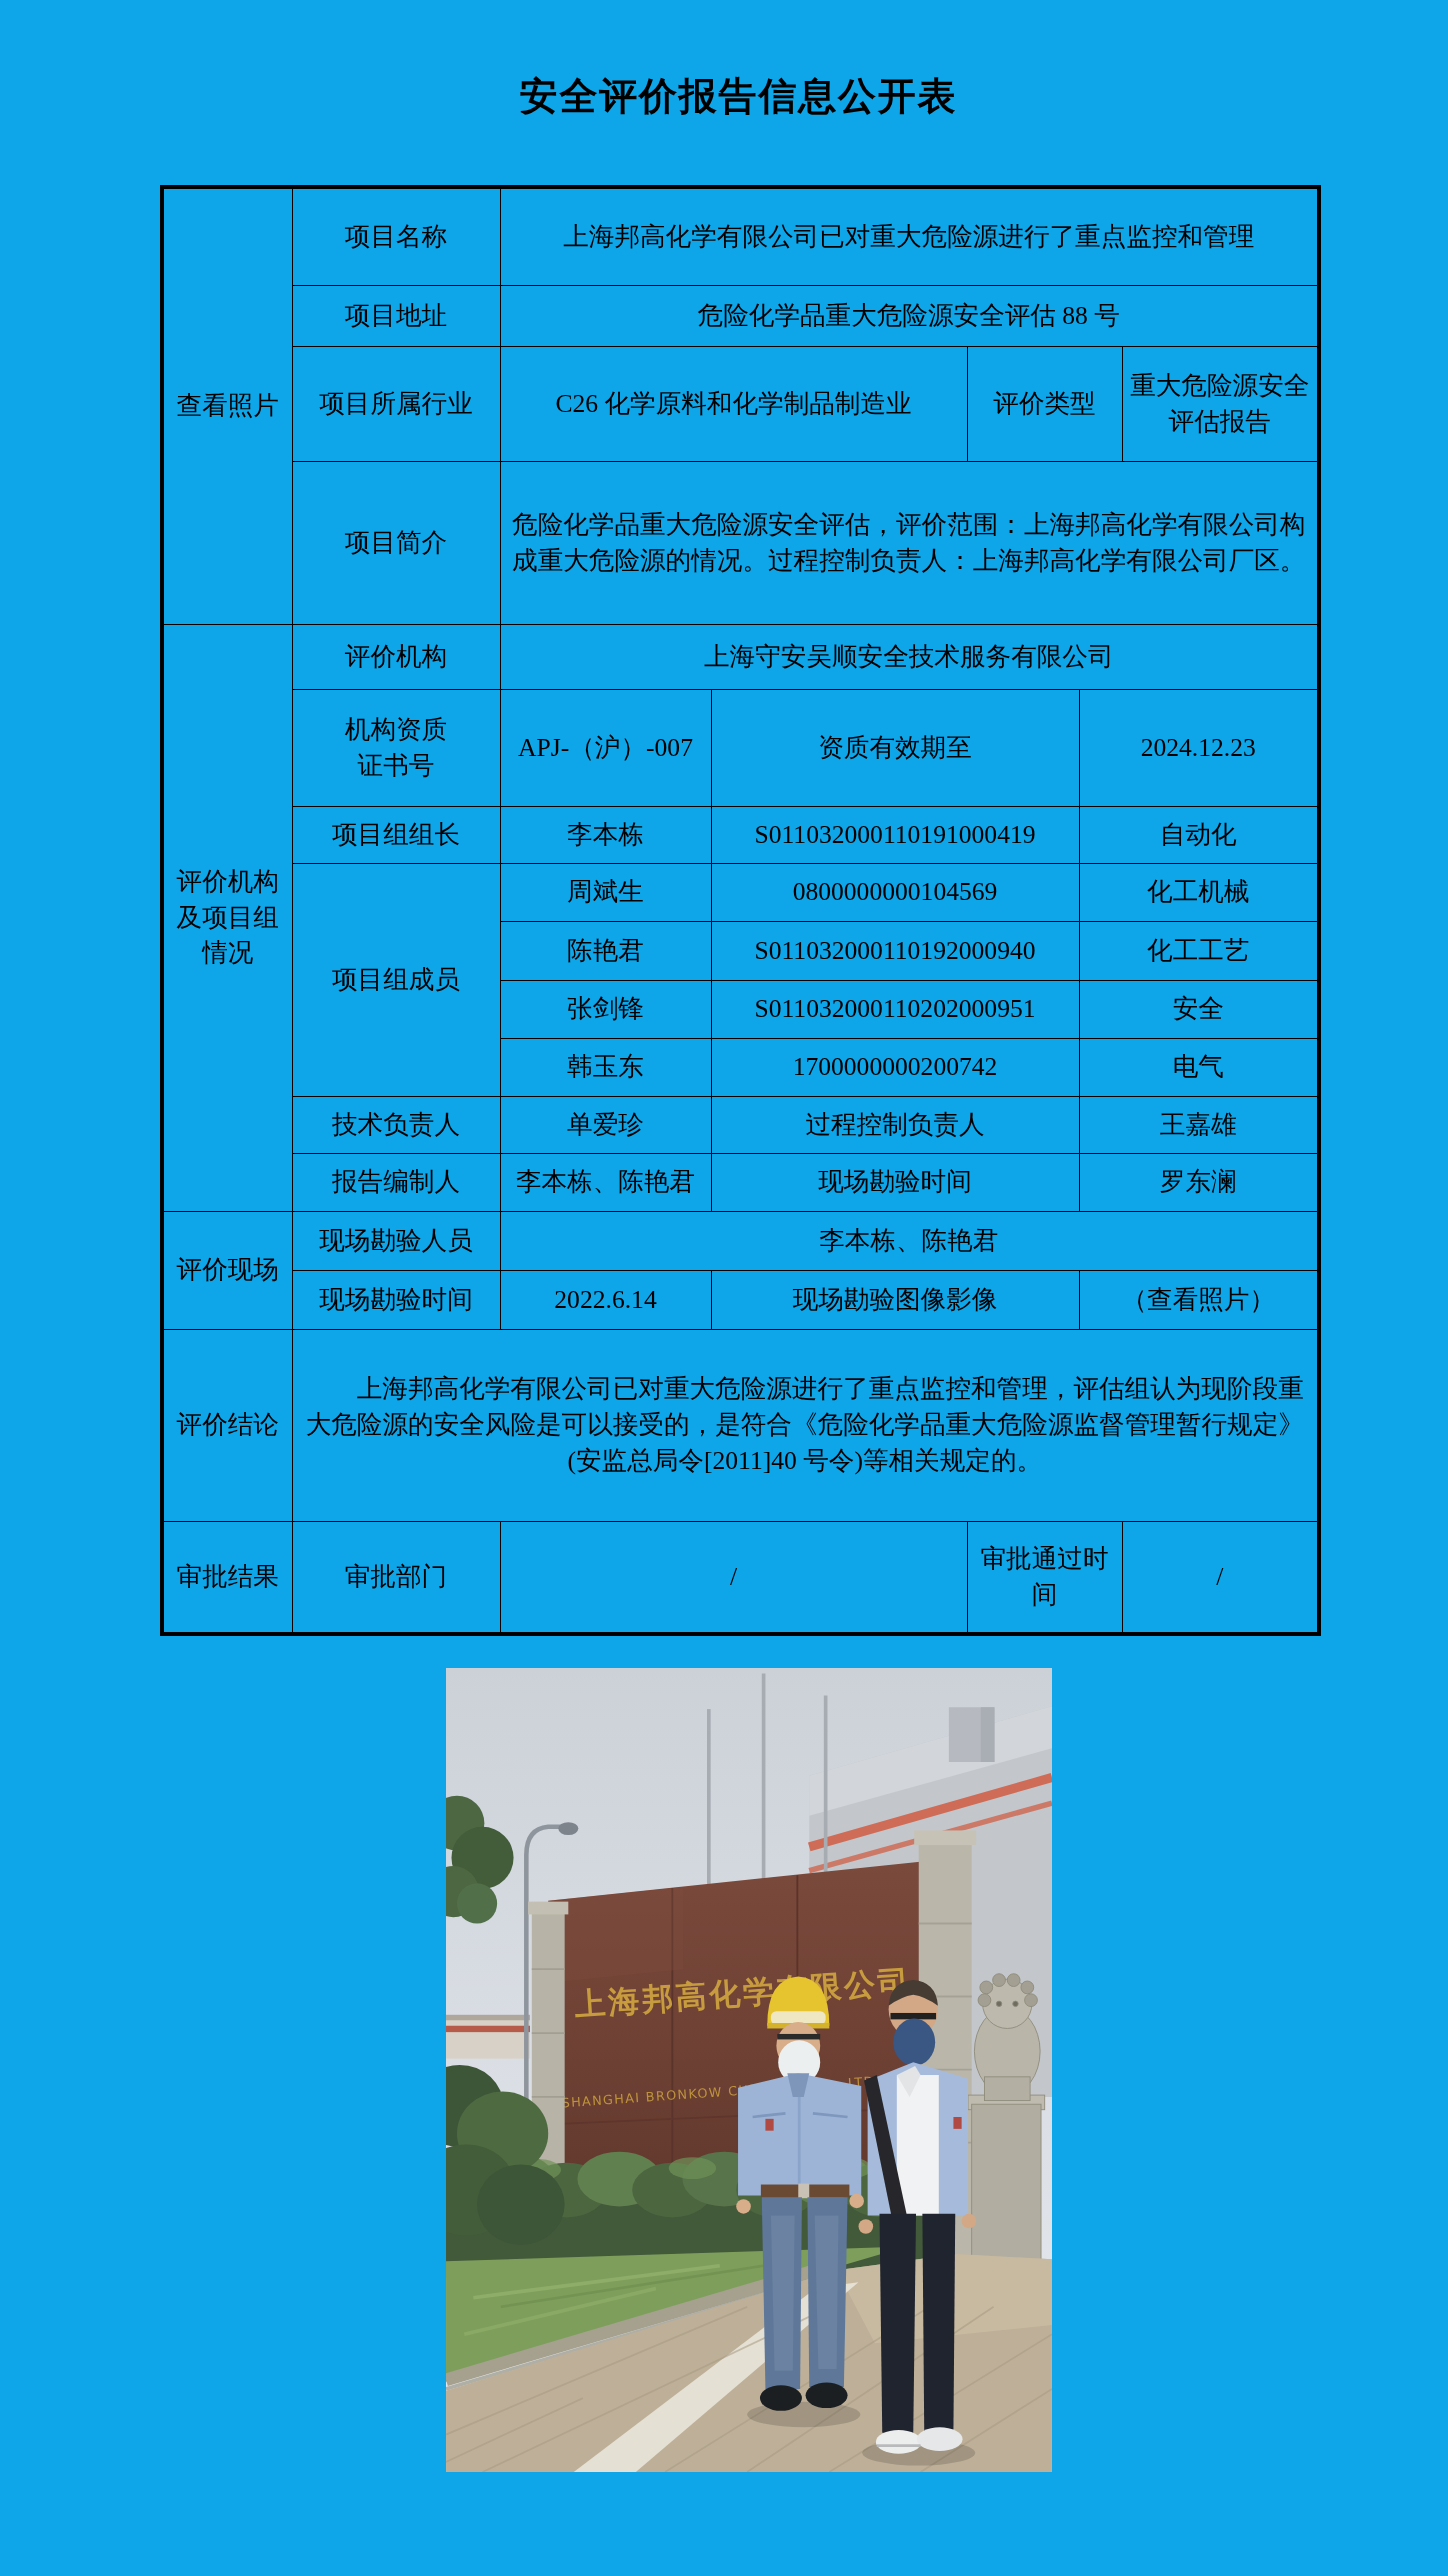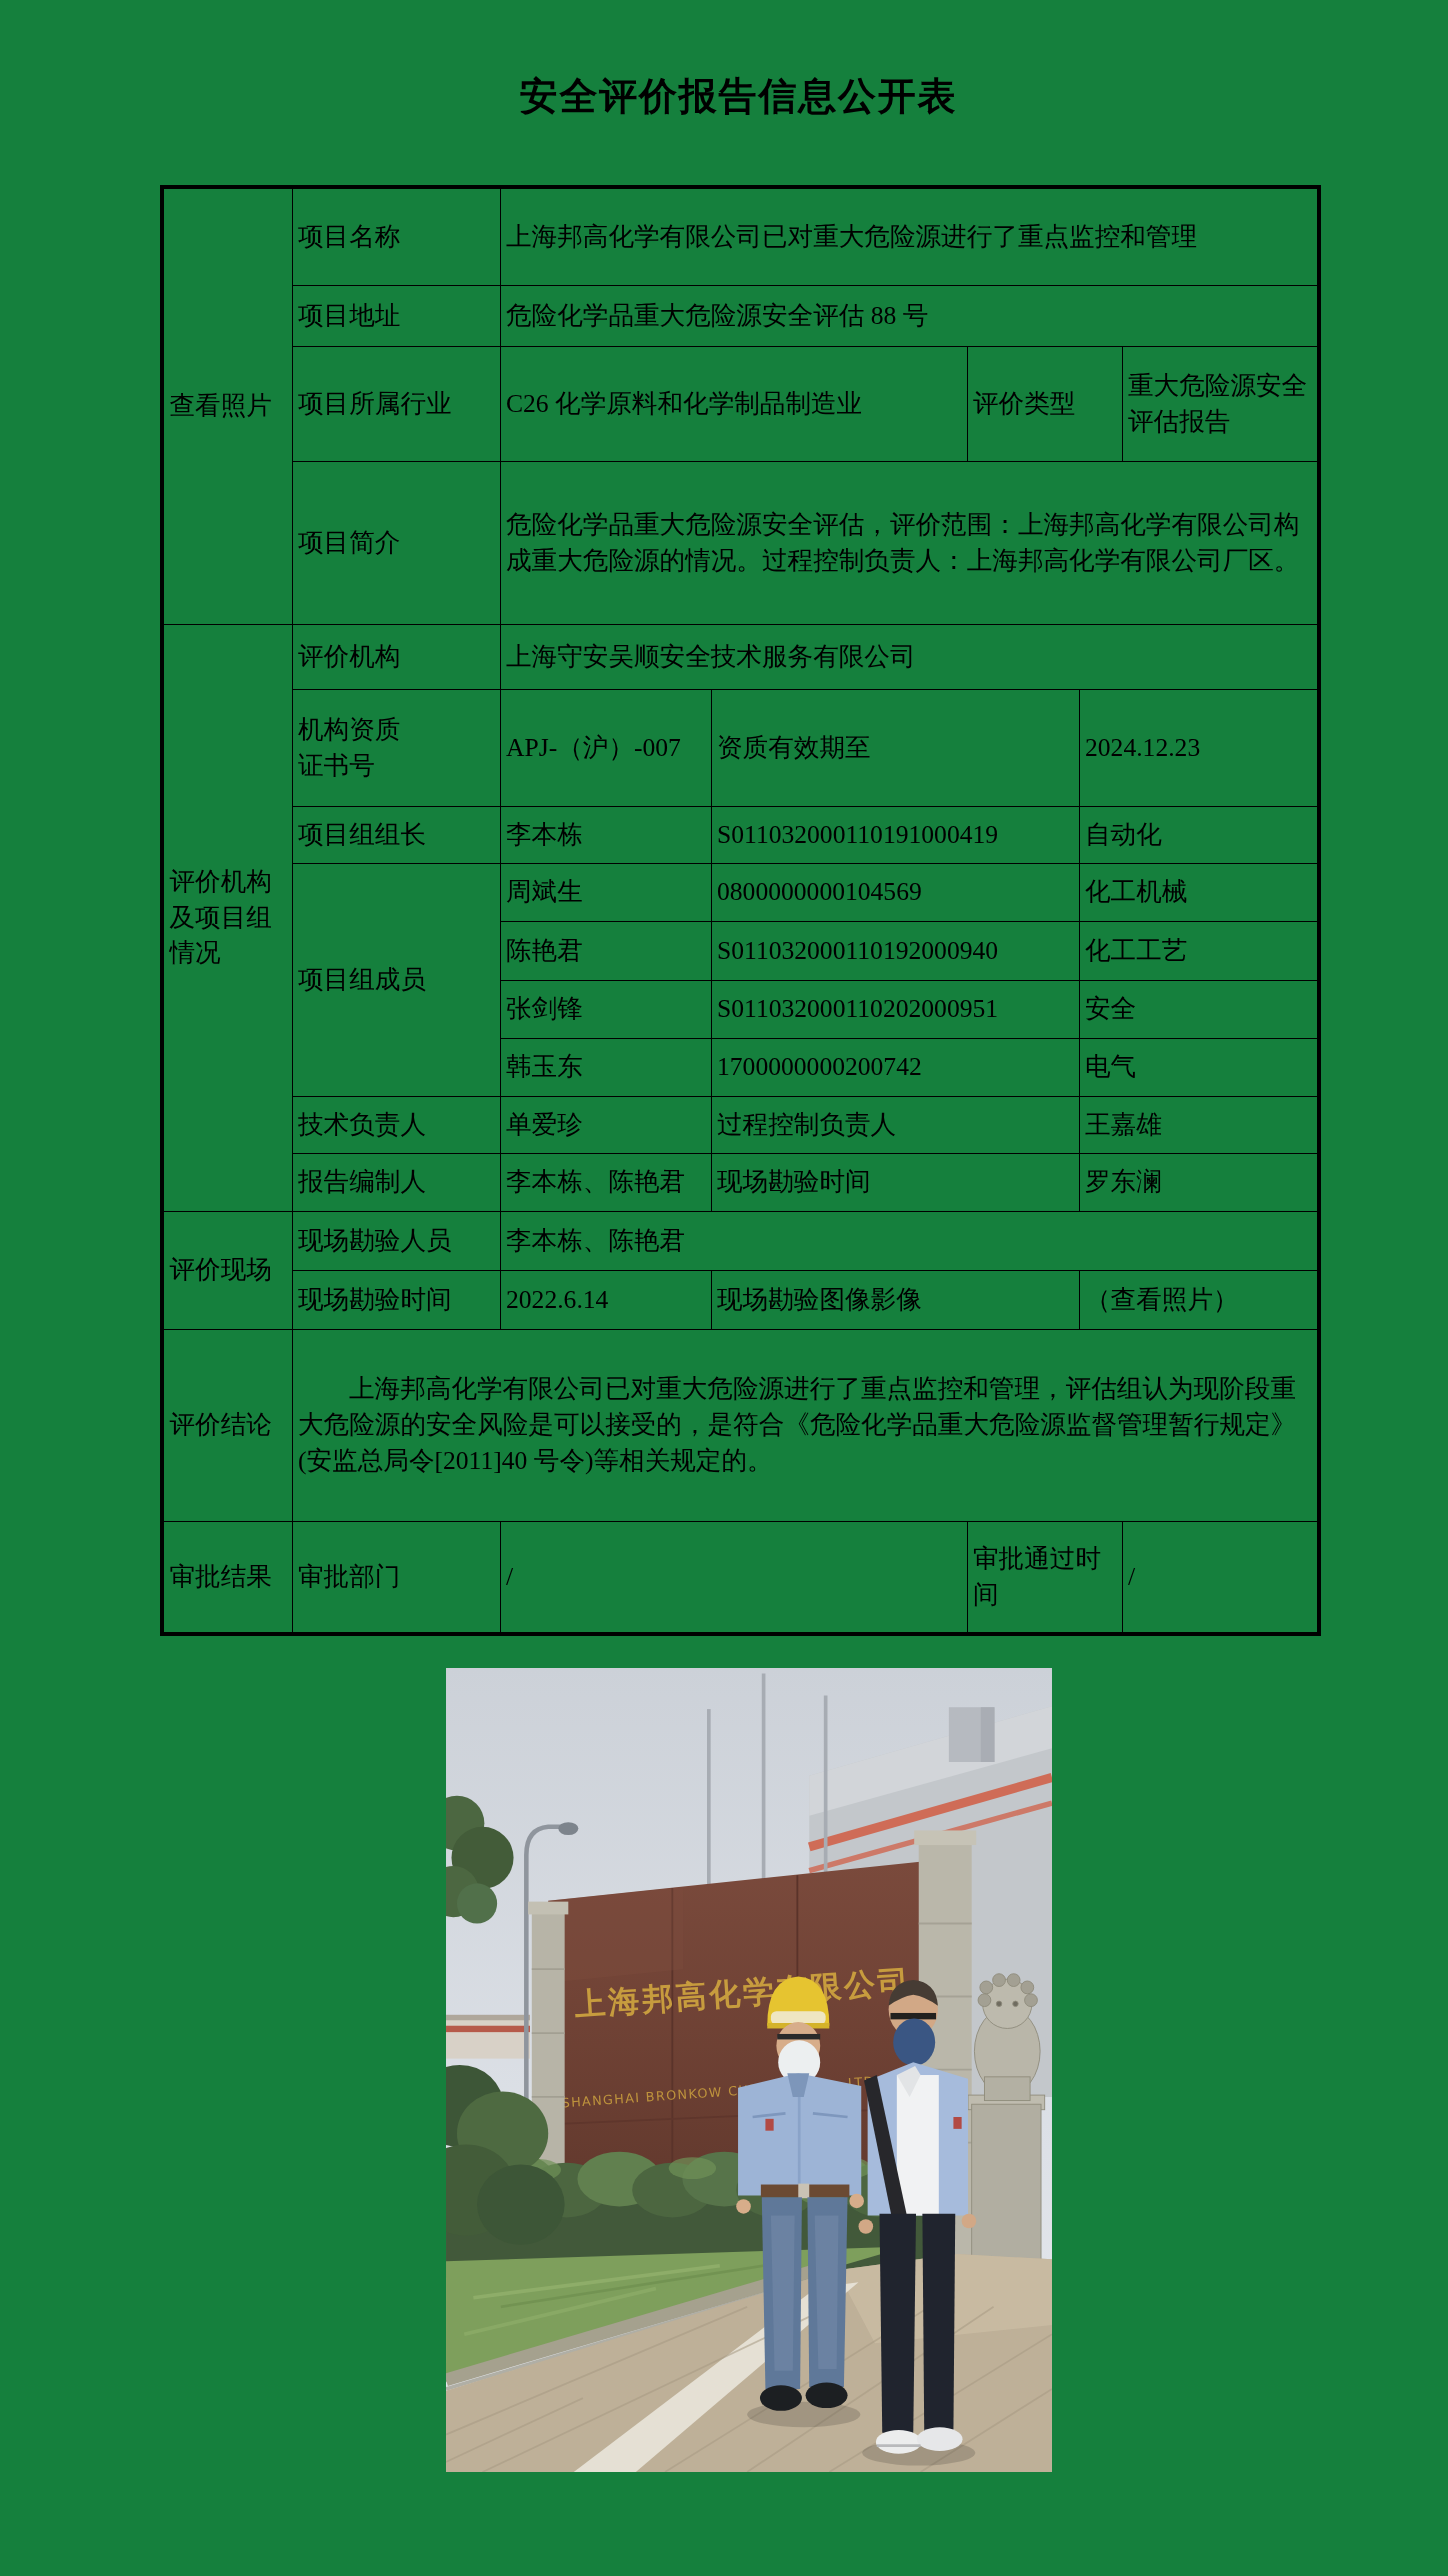--- a/index.html
+++ b/index.html
@@ -1,24 +1,24 @@
 <!DOCTYPE html>
 <html style="font-size:14.6px"><head>
 <meta charset="utf-8">
 <style>
   *{box-sizing:border-box;margin:0;padding:0}
   body{margin:0;background:#888}
-  .page{position:relative;width:1449px;height:2576px;background:#15803d;
+  .page{position:relative;width:1449px;height:2576px;background:#0ea5e9;
         font-family:"Liberation Serif","DejaVu Serif",serif;color:#000;overflow:hidden}
   .doc-title{position:absolute;left:160px;top:71px;width:1157px;text-align:center;
         font-family:"DejaVu Sans","Liberation Sans",sans-serif;font-weight:bold;
         font-size:38px;letter-spacing:1.8px}
   table.main{position:absolute;left:160px;top:185px;width:1157px;border-collapse:collapse;
         table-layout:fixed;font-size:25.6px;border:4.6px solid #000}
-  table.main td{border:1.8px solid #000;text-align:left;vertical-align:middle;
+  table.main td{border:1.8px solid #000;text-align:center;vertical-align:middle;
         padding:1.8px 5.5px;overflow:hidden;line-height:1.4}
   td.sec-b{border-bottom-width:3.7px}
   .pre{white-space:pre-line}
   .b{font-weight:normal}
   td.intro-cell{text-align:justify;line-height:55px;padding:3.7px 11px}
   td.concl-cell{text-align:justify;line-height:47px;padding:7.3px 12.8px;text-indent:51px}
   .photo{position:absolute;left:446px;top:1668px;width:606px;height:804px}
   .photo svg{display:block}
 </style>
 </head>

